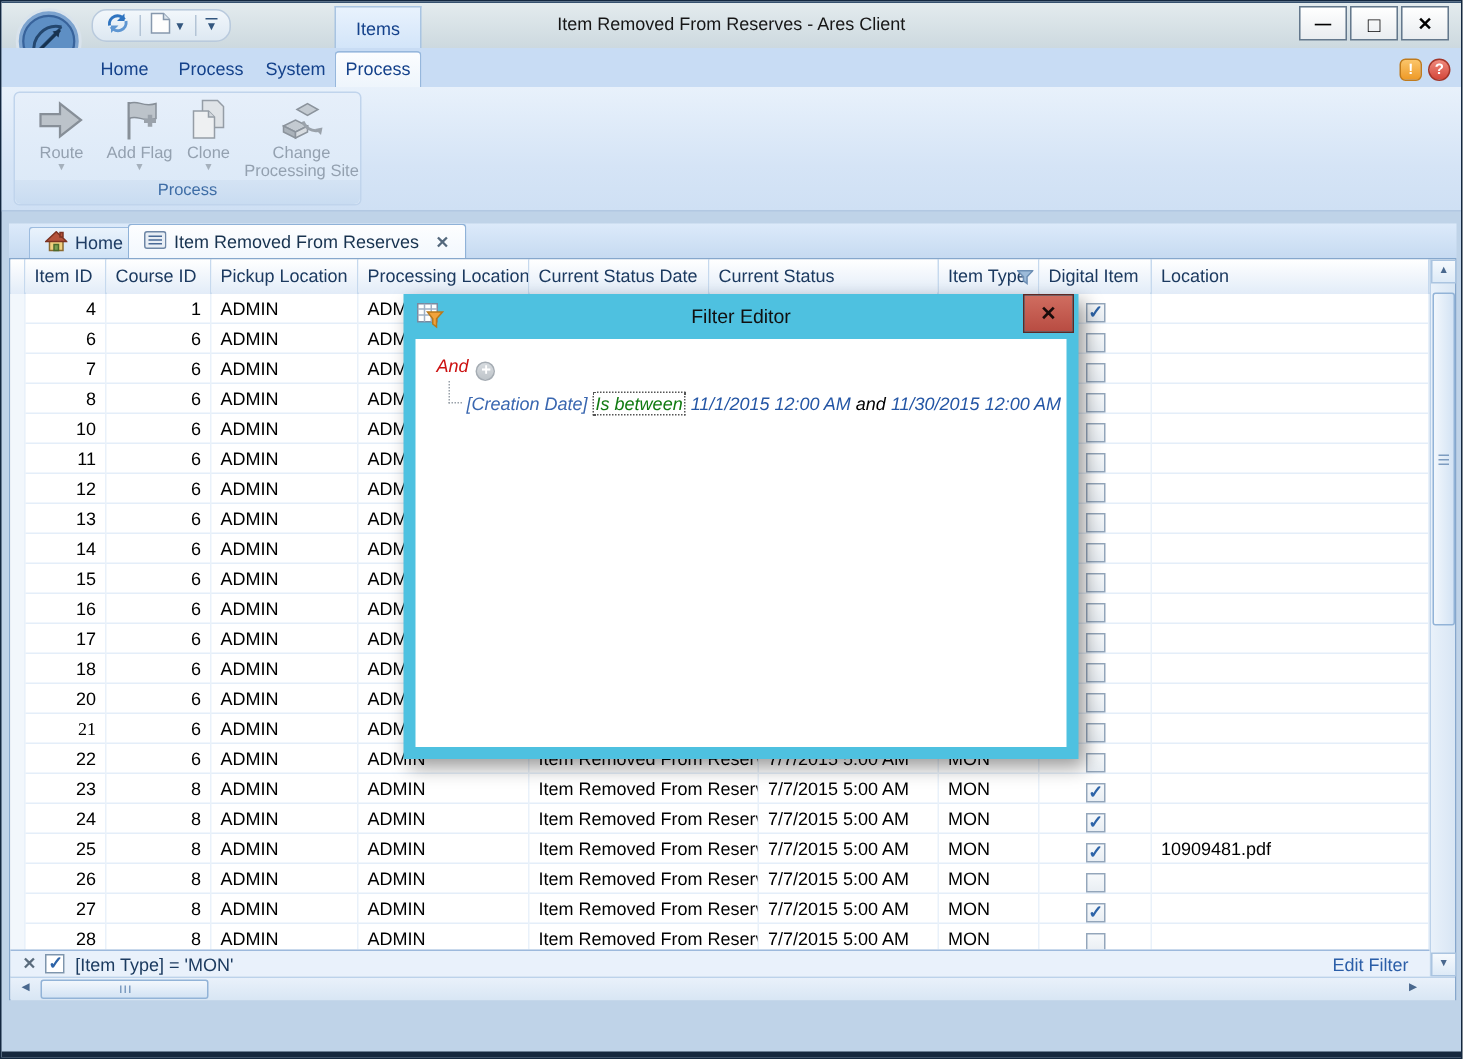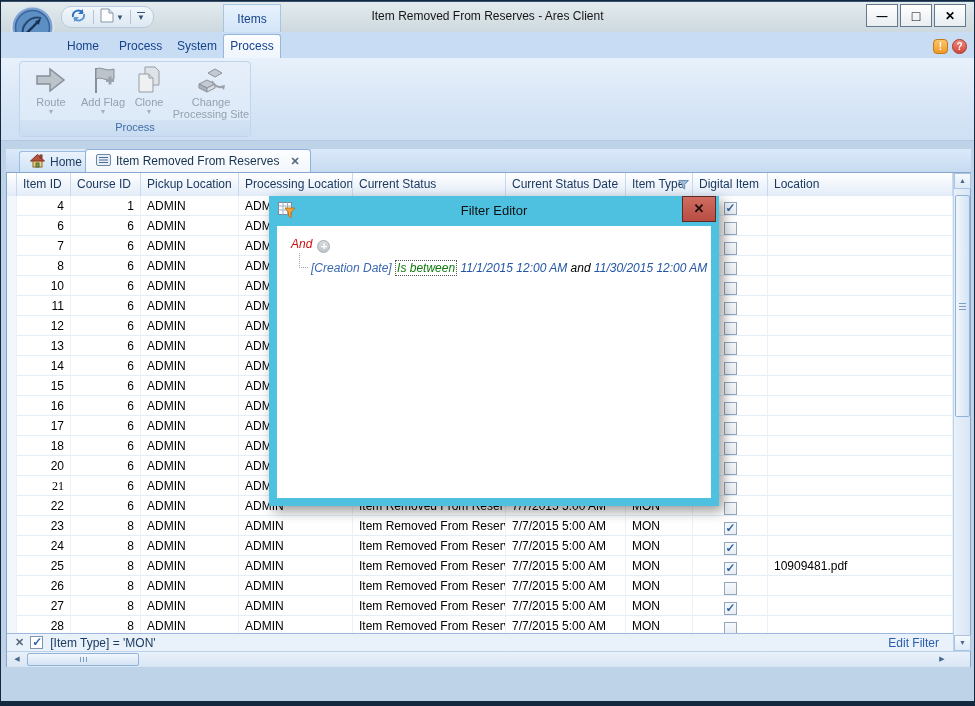--- a/index.html
+++ b/index.html
@@ -42,21 +42,21 @@
     border-radius:3px 3px 0 0; color:#15428b; }
   .help-icons { position:absolute; right:7px; top:38px; display:flex; gap:4px; }
   .hint-icon { width:15px; height:15px; border-radius:4px; background:linear-gradient(#fbc56a,#ee9a27);
     border:1px solid #c07b1c; color:#fff; font-weight:bold; font-size:10px; text-align:center; line-height:14px; }
   .help-icon { width:15px; height:15px; border-radius:50%; background:linear-gradient(#ef8a7d,#d4473a);
     border:1px solid #a33529; color:#fff; font-weight:bold; font-size:10px; text-align:center; line-height:14px; }
   
   .ribbon-body { position:absolute; left:0; top:57px; width:100%; height:83px;
     background:linear-gradient(#e8f1fb,#d5e4f6 65%,#cfe0f4); border-bottom:1px solid #b2c8e2; }
   .rgroup { position:absolute; left:8px; top:3px; width:232px; height:76px;
-    background:linear-gradient(#e6effa,#dae8f7); border:1px solid #c0d4ec; border-radius:4px;margin-left:10px; }
+    background:linear-gradient(#e6effa,#dae8f7); border:1px solid #c0d4ec; border-radius:4px; }
   .rgroup-label { position:absolute; left:0; right:0; bottom:0; height:16px; text-align:center;
     background:linear-gradient(#d4e3f4,#c9dcf1); border-radius:0 0 4px 4px; color:#3e6da6; font-size:11px; padding-top:1px; }
   .rbtn { position:absolute; top:2px; height:58px; text-align:center; color:#94a1b0; font-size:11px; }
   .rbtn .ric { height:32px; display:flex; align-items:center; justify-content:center; }
   .rbtn .rlabel { line-height:12px; }
   .rbtn .rdrop { font-size:7px; color:#a5b0bc; }
   .rbtn-route{ left:6px; width:50px; } .rbtn-flag{ left:58px; width:50px; }
   .rbtn-clone{ left:108px; width:42px; } .rbtn-site{ left:152px; width:78px; }
   
   .doctab-bar { position:absolute; left:5px; top:148px; width:965px; height:23px;
@@ -295,22 +295,22 @@
     </div>
   </div>
 
   <div class="grid-panel">
     <div class="grid-header">
         <div class="gh-cell gh-ind"></div>
         <div class="gh-cell" style="width: 54px;"><span>Item ID</span></div>
         <div class="gh-cell" style="width: 70px;"><span>Course ID</span></div>
         <div class="gh-cell" style="width: 98px;"><span>Pickup Location</span></div>
         <div class="gh-cell" style="width: 114px;"><span>Processing Location</span></div>
+        <div class="gh-cell" style="width: 120px;"><span>Current Status Date</span></div>
         <div class="gh-cell" style="width: 153px;"><span>Current Status</span></div>
-        <div class="gh-cell" style="width: 120px;"><span>Current Status Date</span></div>
         <div class="gh-cell" style="width: 67px;"><span>Item Type</span><span class="gh-funnel"><svg width="11" height="10" viewBox="0 0 11 10">
               <path d="M0.5 0.5 h10 l-3.8 4 v4.5 l-2.4 -1.8 v-2.7 z" fill="#9dbbd9" stroke="#6d8fb4"></path>
             </svg></span></div>
         <div class="gh-cell" style="width: 75px;"><span>Digital Item</span></div>
         <div class="gh-cell" style="flex: 1 1 0%;"><span>Location</span></div>
       </div>
     <div class="grid-body">
         <div class="g-row">
           <div class="g-cell g-ind"></div>
           <div class="g-cell al-r" style="width: 54px;">4</div>

